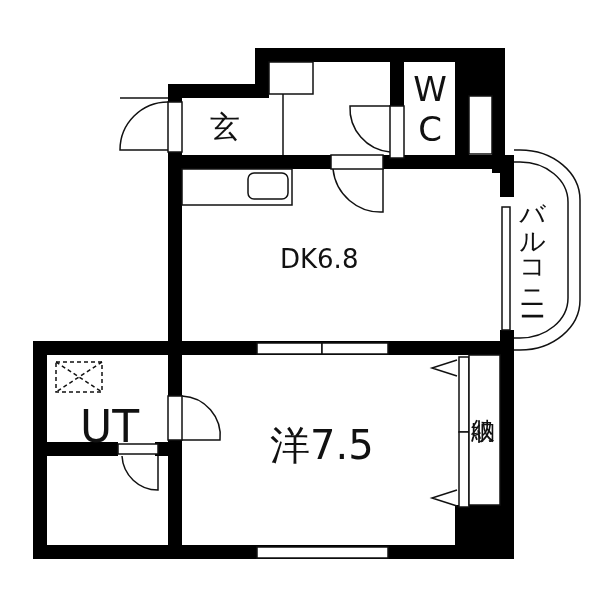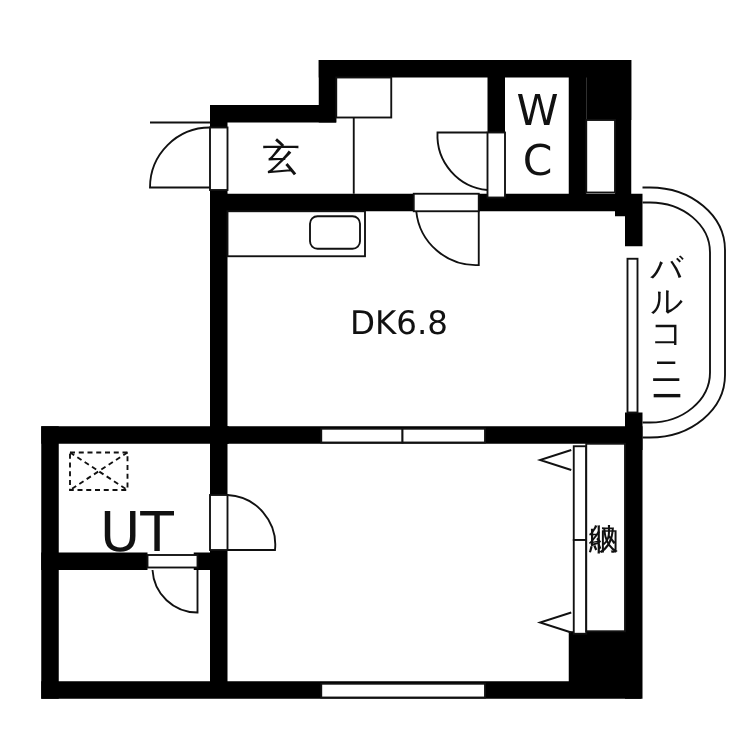--- a/index.html
+++ b/index.html
@@ -100,14 +100,15 @@
       <line x1="102" y1="362" x2="56" y2="392"></line>
     </g>
   </svg>
 
   <div class="lbl" style="left:210px; top:112px; font-size:30px;">玄</div>
   <div class="lbl" style="left:407px; top:72px; width:46px; font-size:34px;">W</div>
   <div class="lbl" style="left:407px; top:112px; width:46px; font-size:34px;">C</div>
   <div class="lbl" style="left:280px; top:246px; font-size:26px;text-align:right;">DK6.8</div>
   <div class="lbl vert" style="left:520px; top:185px; font-size:26px;">バルコニー</div>
   <div class="lbl" style="left:80px; top:405px; font-size:44px;">UT</div>
+  <div class="lbl" style="left:270px; top:425px; font-size:40px;">洋7.5</div>
   <div class="lbl vert" style="left:471px; top:400px; font-size:24px;">収納</div>
 </div>
 
 </body></html>

